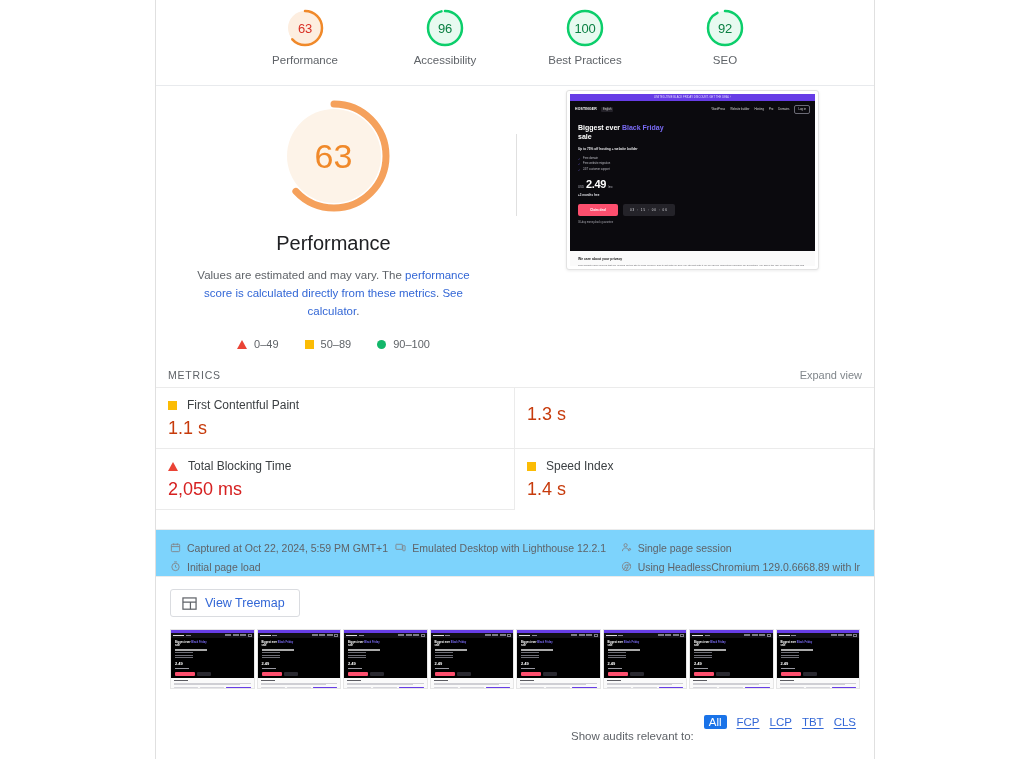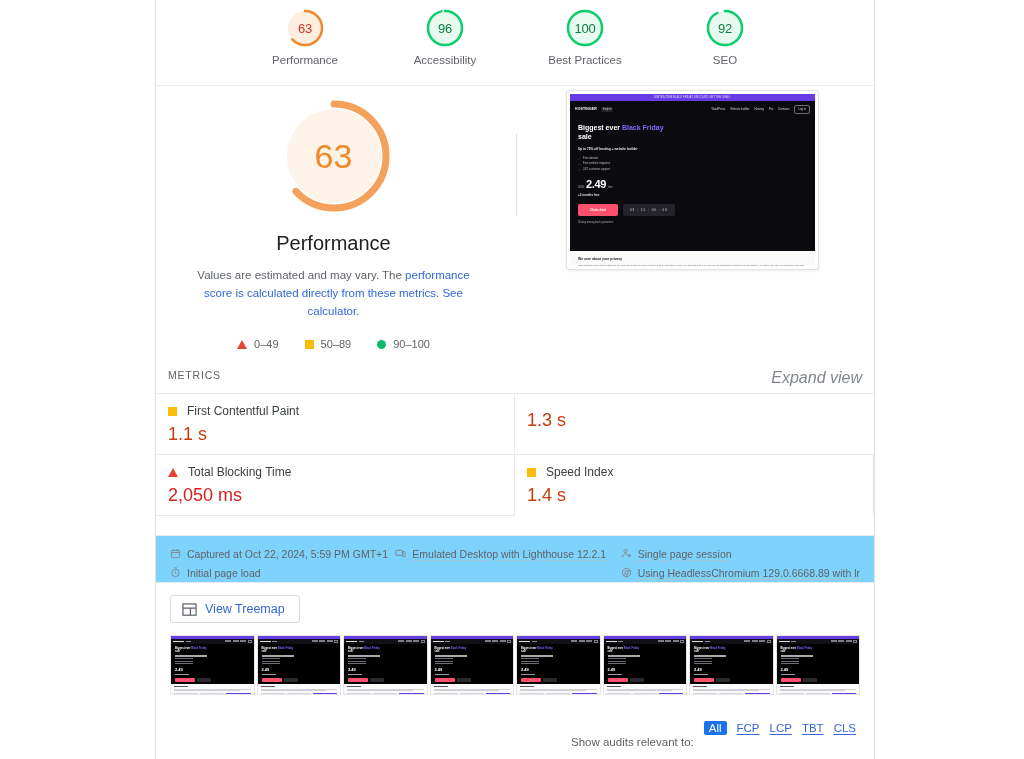--- a/index.html
+++ b/index.html
@@ -167,27 +167,27 @@
     background: #242329; color: #dcdce2;
     font-size: 3px; padding: 4px 7px; border-radius: 2px; letter-spacing: 1px;
   }
   .shot-guarantee { font-size: 2.6px; color: #a6a6ae; margin-top: 5px; }
   .shot-cookie { background: #fafafa; padding: 6px 8px; }
   .shot-cookie-t { font-size: 3.4px; font-weight: bold; color: #1a1a1a; }
   .shot-cookie-b { font-size: 2.5px; color: #6b6b70; line-height: 1.5; margin-top: 3px; }
 
   
   .metrics-head {
-    display: flex; align-items: flex-start; justify-content: space-between;
+    display: flex; align-items: flex-end; justify-content: space-between;
     padding: 8px 12px 6px 12px;
   }
   .metrics-title {
     font-size: 10.5px; color: #5f6368; letter-spacing: .8px;
   }
-  .expand-view { font-size: 16px; color: #80868b; cursor: pointer; font-style: italic; }
+  .expand-view { font-size: 11px; color: #80868b; cursor: pointer; }
 
   .metrics-grid {
     display: grid;
     grid-template-columns: 1fr 1fr;
     border-top: 1px solid #ebebeb;
   }
   .metric {
     padding: 10px 12px 9px 12px;
     border-bottom: 1px solid #ebebeb;
   }
@@ -212,21 +212,21 @@
     height: 48px;
   }
   .env-col { flex: 1; }
   .env-col:nth-child(1) { max-width: 240px; }
   .env-col:nth-child(2) { max-width: 240px; }
   .env-row {
     display: flex; align-items: center; gap: 6px;
     font-size: 10.5px; color: #5f6368;
     height: 19px; white-space: nowrap; overflow: hidden;
   }
-  .env-row .txt.ul { text-decoration: underline; text-decoration-style: dotted;
+  .env-row .txt.ul { text-decoration-style: dotted;
                      text-decoration-color: #bdbdbd; text-underline-offset: 2px; }
   .env-ic { width: 11px; height: 11px; flex: none; color: #80868b; }
   .env-ic svg { display:block; width: 11px; height: 11px; }
 
   
   .treemap-wrap { padding: 12px 14px; }
   .treemap-btn {
     display: inline-flex; align-items: center; gap: 8px;
     border: 1px solid #dadce0; border-radius: 3px;
     padding: 6px 14px 6px 11px;

